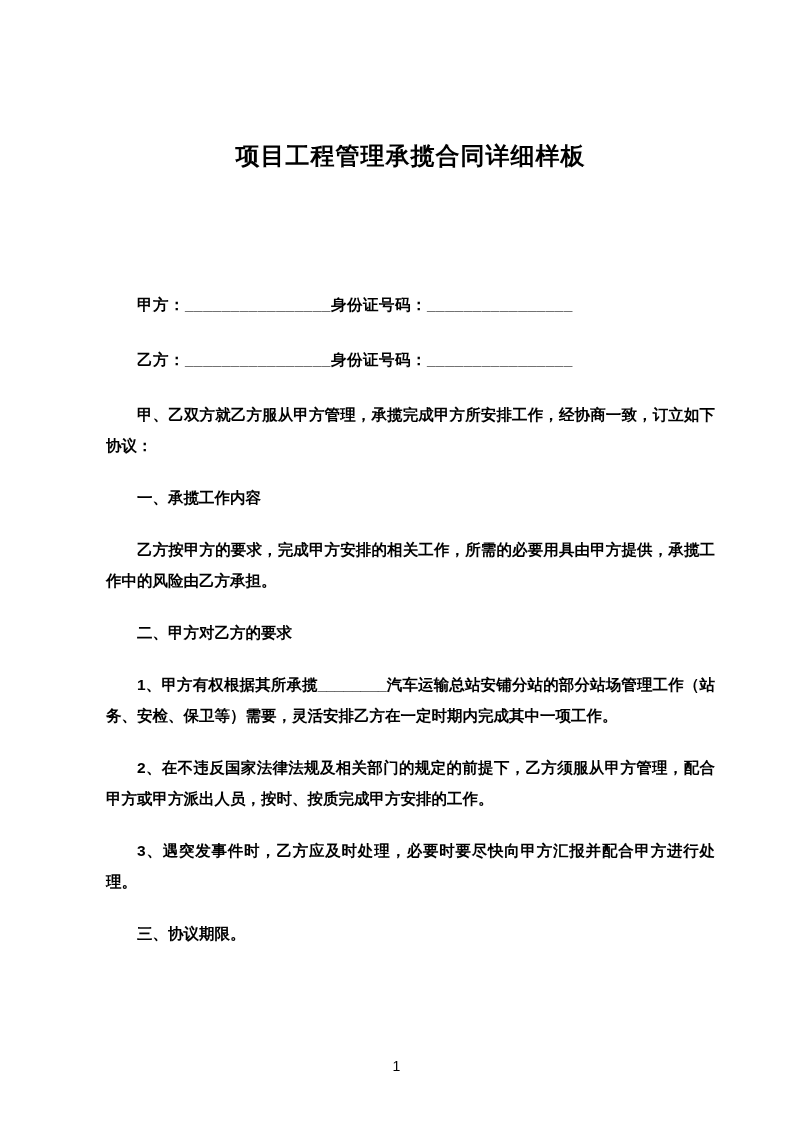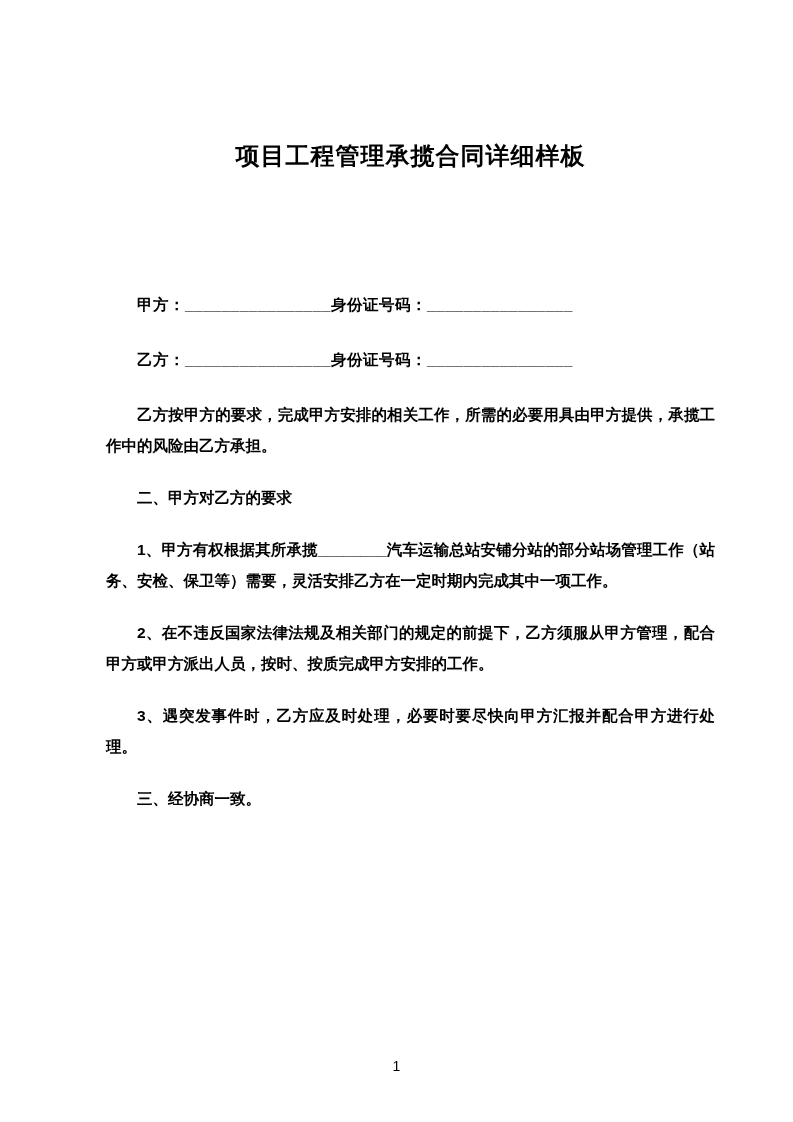--- a/index.html
+++ b/index.html
@@ -65,30 +65,32 @@
 <body>
 
 <div class="page">
   <div class="content">
     <h1 class="title">项目工程管理承揽合同详细样板</h1>
 
     <p class="para party">甲方：________________身份证号码：________________</p>
 
     <p class="para party">乙方：________________身份证号码：________________</p>
 
+    <p class="para">甲、乙双方就乙方服从甲方管理，承揽完成甲方所安排工作，经协商一致，订立如下协议：</p>
 
+    <p class="para heading">一、承揽工作内容</p>
 
     <p class="para">乙方按甲方的要求，完成甲方安排的相关工作，所需的必要用具由甲方提供，承揽工作中的风险由乙方承担。</p>
 
     <p class="para heading">二、甲方对乙方的要求</p>
 
     <p class="para">1、甲方有权根据其所承揽________汽车运输总站安铺分站的部分站场管理工作（站务、安检、保卫等）需要，灵活安排乙方在一定时期内完成其中一项工作。</p>
 
     <p class="para">2、在不违反国家法律法规及相关部门的规定的前提下，乙方须服从甲方管理，配合甲方或甲方派出人员，按时、按质完成甲方安排的工作。</p>
 
     <p class="para">3、遇突发事件时，乙方应及时处理，必要时要尽快向甲方汇报并配合甲方进行处理。</p>
 
-    <p class="para heading">三、经协商一致。</p>
+    <p class="para heading">三、协议期限。</p>
 
   </div>
 
   <div class="page-number">1</div>
 </div>
 
 </body></html>

